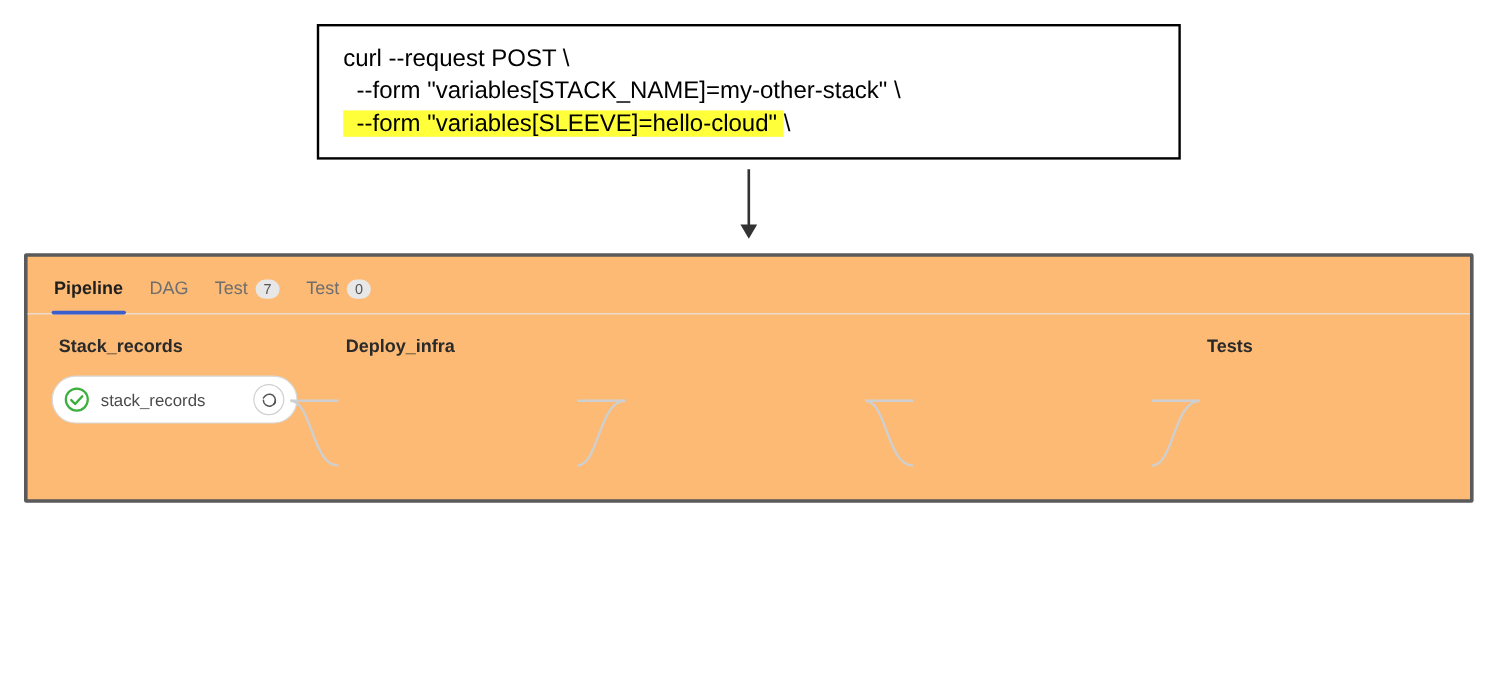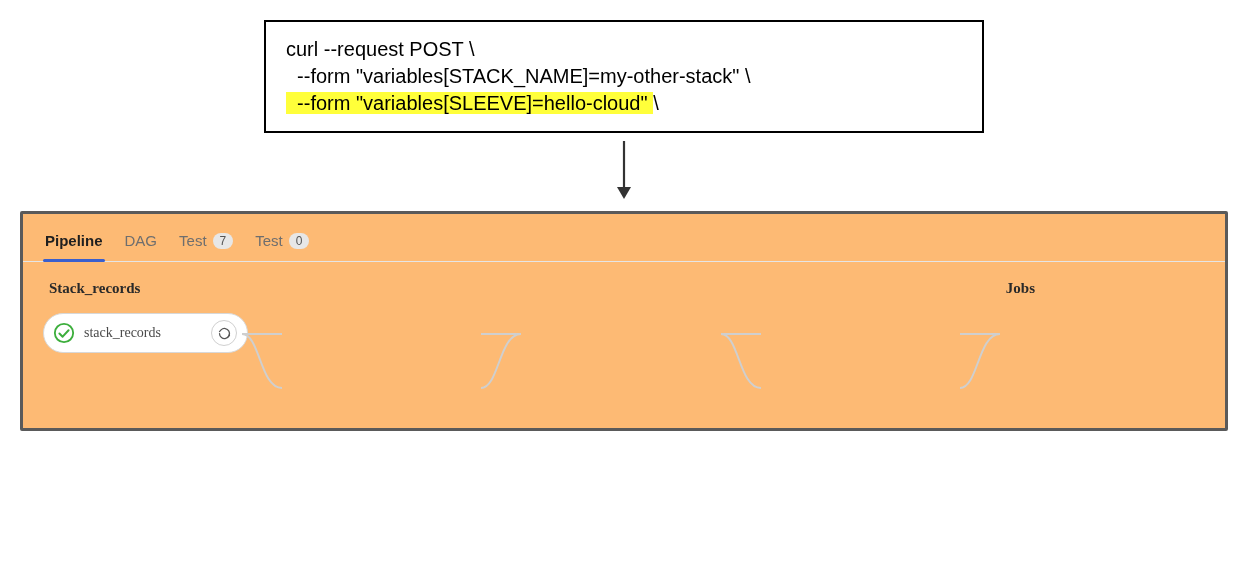--- a/index.html
+++ b/index.html
@@ -63,23 +63,22 @@
     color:#555;
     border-radius:10px;
     font-size:12px;
     padding:1px 7px;
     font-weight:500;
   }
   .stages {
     display:flex;
     align-items:flex-start;
     gap: 0;
-    padding: 18px 20px 28px 20px;
+    padding: 18px 20px 16px 20px;
     position:relative;
-    font-family:Liberation Serif, serif;
   }
   .stage {
     flex: 1 1 0;
     min-width: 0;
   }
   .stage-title {
     font-size:15px;
     font-weight:600;
     color:#2a2a2a;
     margin-bottom: 16px;
@@ -191,20 +190,21 @@
     </div>
 
     <div class="connector">
       <svg height="100">
           <path d="M0 20 C18 20 18 20 40 20" stroke="#cfcfcf" stroke-width="2" fill="none"></path>
           <path d="M0 20 C18 20 18 74 40 74" stroke="#cfcfcf" stroke-width="2" fill="none"></path>
         </svg>
     </div>
 
     <div class="stage">
+      <div class="stage-title">Deploy_infra</div>
       <div class="jobs">
       </div>
     </div>
 
     <div class="connector">
       <svg height="100">
           <path d="M0 20 C18 20 18 20 40 20" stroke="#cfcfcf" stroke-width="2" fill="none"></path>
           <path d="M0 74 C18 74 18 20 40 20" stroke="#cfcfcf" stroke-width="2" fill="none"></path>
         </svg>
     </div>
@@ -225,17 +225,17 @@
     </div>
 
     <div class="connector">
       <svg height="100">
           <path d="M0 20 C18 20 18 20 40 20" stroke="#cfcfcf" stroke-width="2" fill="none"></path>
           <path d="M0 74 C18 74 18 20 40 20" stroke="#cfcfcf" stroke-width="2" fill="none"></path>
         </svg>
     </div>
 
     <div class="stage">
-      <div class="stage-title">Jobs</div>
+      <div class="stage-title">Tests</div>
     </div>
 
   </div>
 </div>
 
 </body></html>

